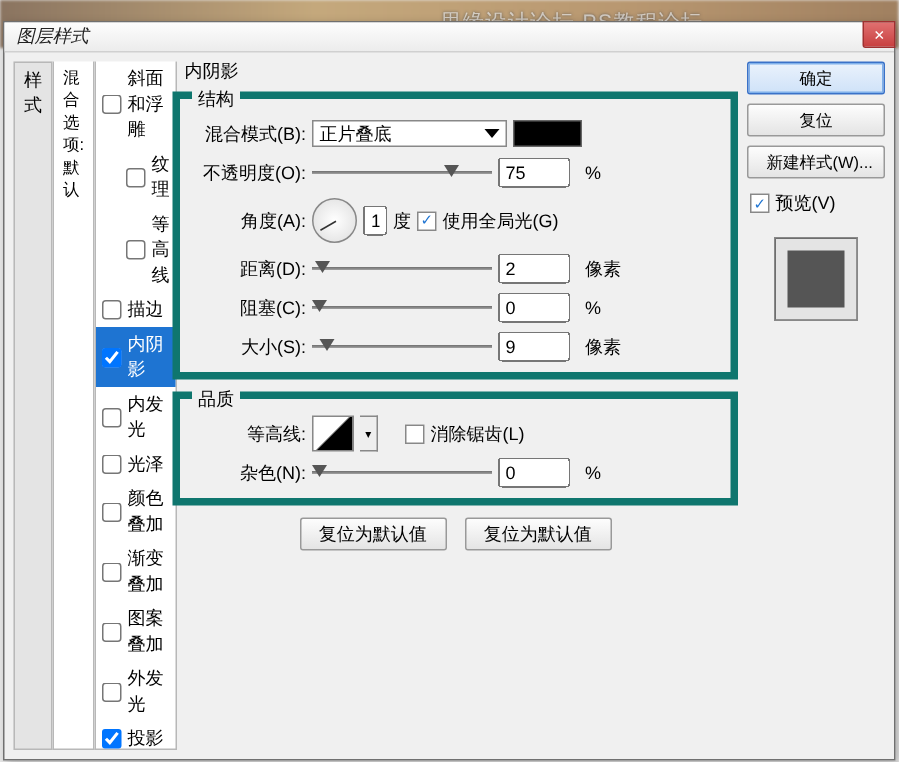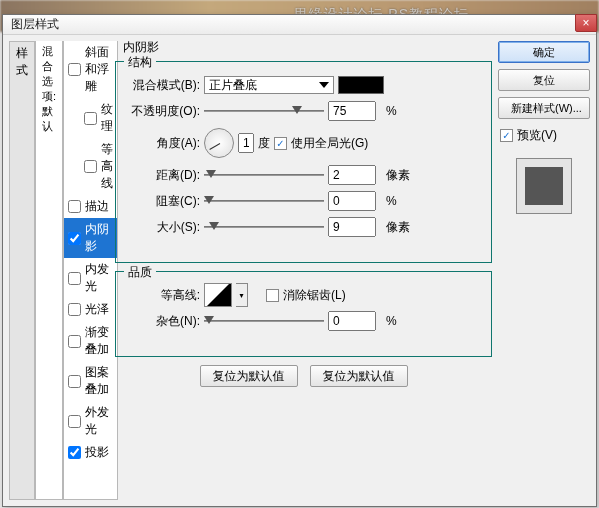--- a/index.html
+++ b/index.html
@@ -1,32 +1,32 @@
 <!DOCTYPE html>
 <html><head>
 <meta charset="utf-8">
 <style>
 * { box-sizing: border-box; font-family: "Microsoft YaHei", SimSun, sans-serif; font-size: 12px; }
 body { margin: 0; width: 599px; height: 508px; background: #e8e8e8; overflow: hidden; }
 .backdrop { position: absolute; top: 0; left: 0; width: 599px; height: 32px; background: linear-gradient(90deg, #8a7460 0%, #c4a87c 35%, #b89770 70%, #a08060 100%); filter: blur(1px); }
 .watermark { position: absolute; top: 6px; right: 130px; color: rgba(255,255,255,0.6); font-size: 14px; letter-spacing: 1px; text-shadow: 0 0 2px #555; }
 .dialog { position: absolute; top: 14px; left: 2px; width: 595px; height: 493px; background: #f0f0f0; border: 1px solid #707070; box-shadow: 2px 2px 6px rgba(0,0,0,0.25); }
-.titlebar { height: 20px; background: linear-gradient(#fdfdfd, #ececec); border-bottom: 1px solid #d0d0d0; padding: 2px 8px; font-size: 12px; color: #222; display: flex; align-items: center; }
+.titlebar { height: 20px; background: linear-gradient(#fdfdfd, #ececec); border-bottom: 1px solid #d0d0d0; padding: 2px 8px; font-size: 12px; color: #222; display: flex; align-items: center; font-style: italic; }
 .titlebar .close { position: absolute; right: -1px; top: -1px; width: 22px; height: 18px; background: linear-gradient(#e07070, #c84040); color: #fff; text-align: center; line-height: 16px; font-size: 12px; border: 1px solid #a03030; border-radius: 0 0 0 2px; }
 .body { display: flex; padding: 6px; gap: 6px; height: calc(100% - 20px); }
 .sidebar { width: 100px; display: flex; flex-direction: row; }
 .sidebar-header { background: #e4e4e4; border: 1px solid #b8b8b8; padding: 3px 6px; text-align: left; }
 .sidebar-sub { border: 1px solid #b8b8b8; border-top: none; padding: 3px 6px; background: #fff; font-size: 11px; }
 .style-list { border: 1px solid #b8b8b8; border-top: none; background: #fff; flex: 1; }
 .style-item { padding: 3px 4px; display: flex; align-items: center; gap: 4px; cursor: pointer; }
 .style-item.indent { padding-left: 20px; }
 .style-item.selected { background: #1e74d2; color: #fff; }
 .style-item input[type=checkbox] { margin: 0; width: 13px; height: 13px; }
 .main { flex: 1; position: relative; }
-.group { border: 1px solid #0f766e; margin: 2px 0 8px 0; padding: 8px 10px 20px 10px; position: relative; }
+.group { border: 5px solid #0f766e; margin: 2px 0 8px 0; padding: 8px 10px 2px 10px; position: relative; }
 .group-title { position: absolute; top: -8px; left: 8px; background: #f0f0f0; padding: 0 4px; font-size: 12px; }
 .panel-title { position: absolute; top: -2px; left: 8px; font-size: 12px; }
 .main-wrap { position: relative; padding-top: 12px; }
 .row { display: flex; align-items: center; margin: 4px 0; height: 22px; }
 .row .lbl { width: 78px; text-align: right; padding-right: 4px; }
 .row .ctl { display: flex; align-items: center; gap: 4px; flex: 1; }
 .swatch { width: 46px; height: 18px; background: #000; border: 1px solid #666; display: inline-block; }
 .dd-arrow { width: 0; height: 0; border-left: 5px solid transparent; border-right: 5px solid transparent; border-top: 6px solid #000; margin-left: -2px; }
 .slider-track { position: relative; height: 14px; width: 120px; }
 .slider-track .rail { position: absolute; top: 6px; left: 0; right: 0; height: 2px; background: #999; border-top: 1px solid #777; }
@@ -86,20 +86,24 @@
           <div class="style-item">
             <input type="checkbox" style="">
             <span>内发光</span>
           </div>
           <div class="style-item">
             <input type="checkbox" style="">
             <span>光泽</span>
           </div>
           <div class="style-item">
             <input type="checkbox" style="">
+            <span>颜色叠加</span>
+          </div>
+          <div class="style-item">
+            <input type="checkbox" style="">
             <span>渐变叠加</span>
           </div>
           <div class="style-item">
             <input type="checkbox" style="">
             <span>图案叠加</span>
           </div>
           <div class="style-item">
             <input type="checkbox" style="">
             <span>外发光</span>
           </div>

